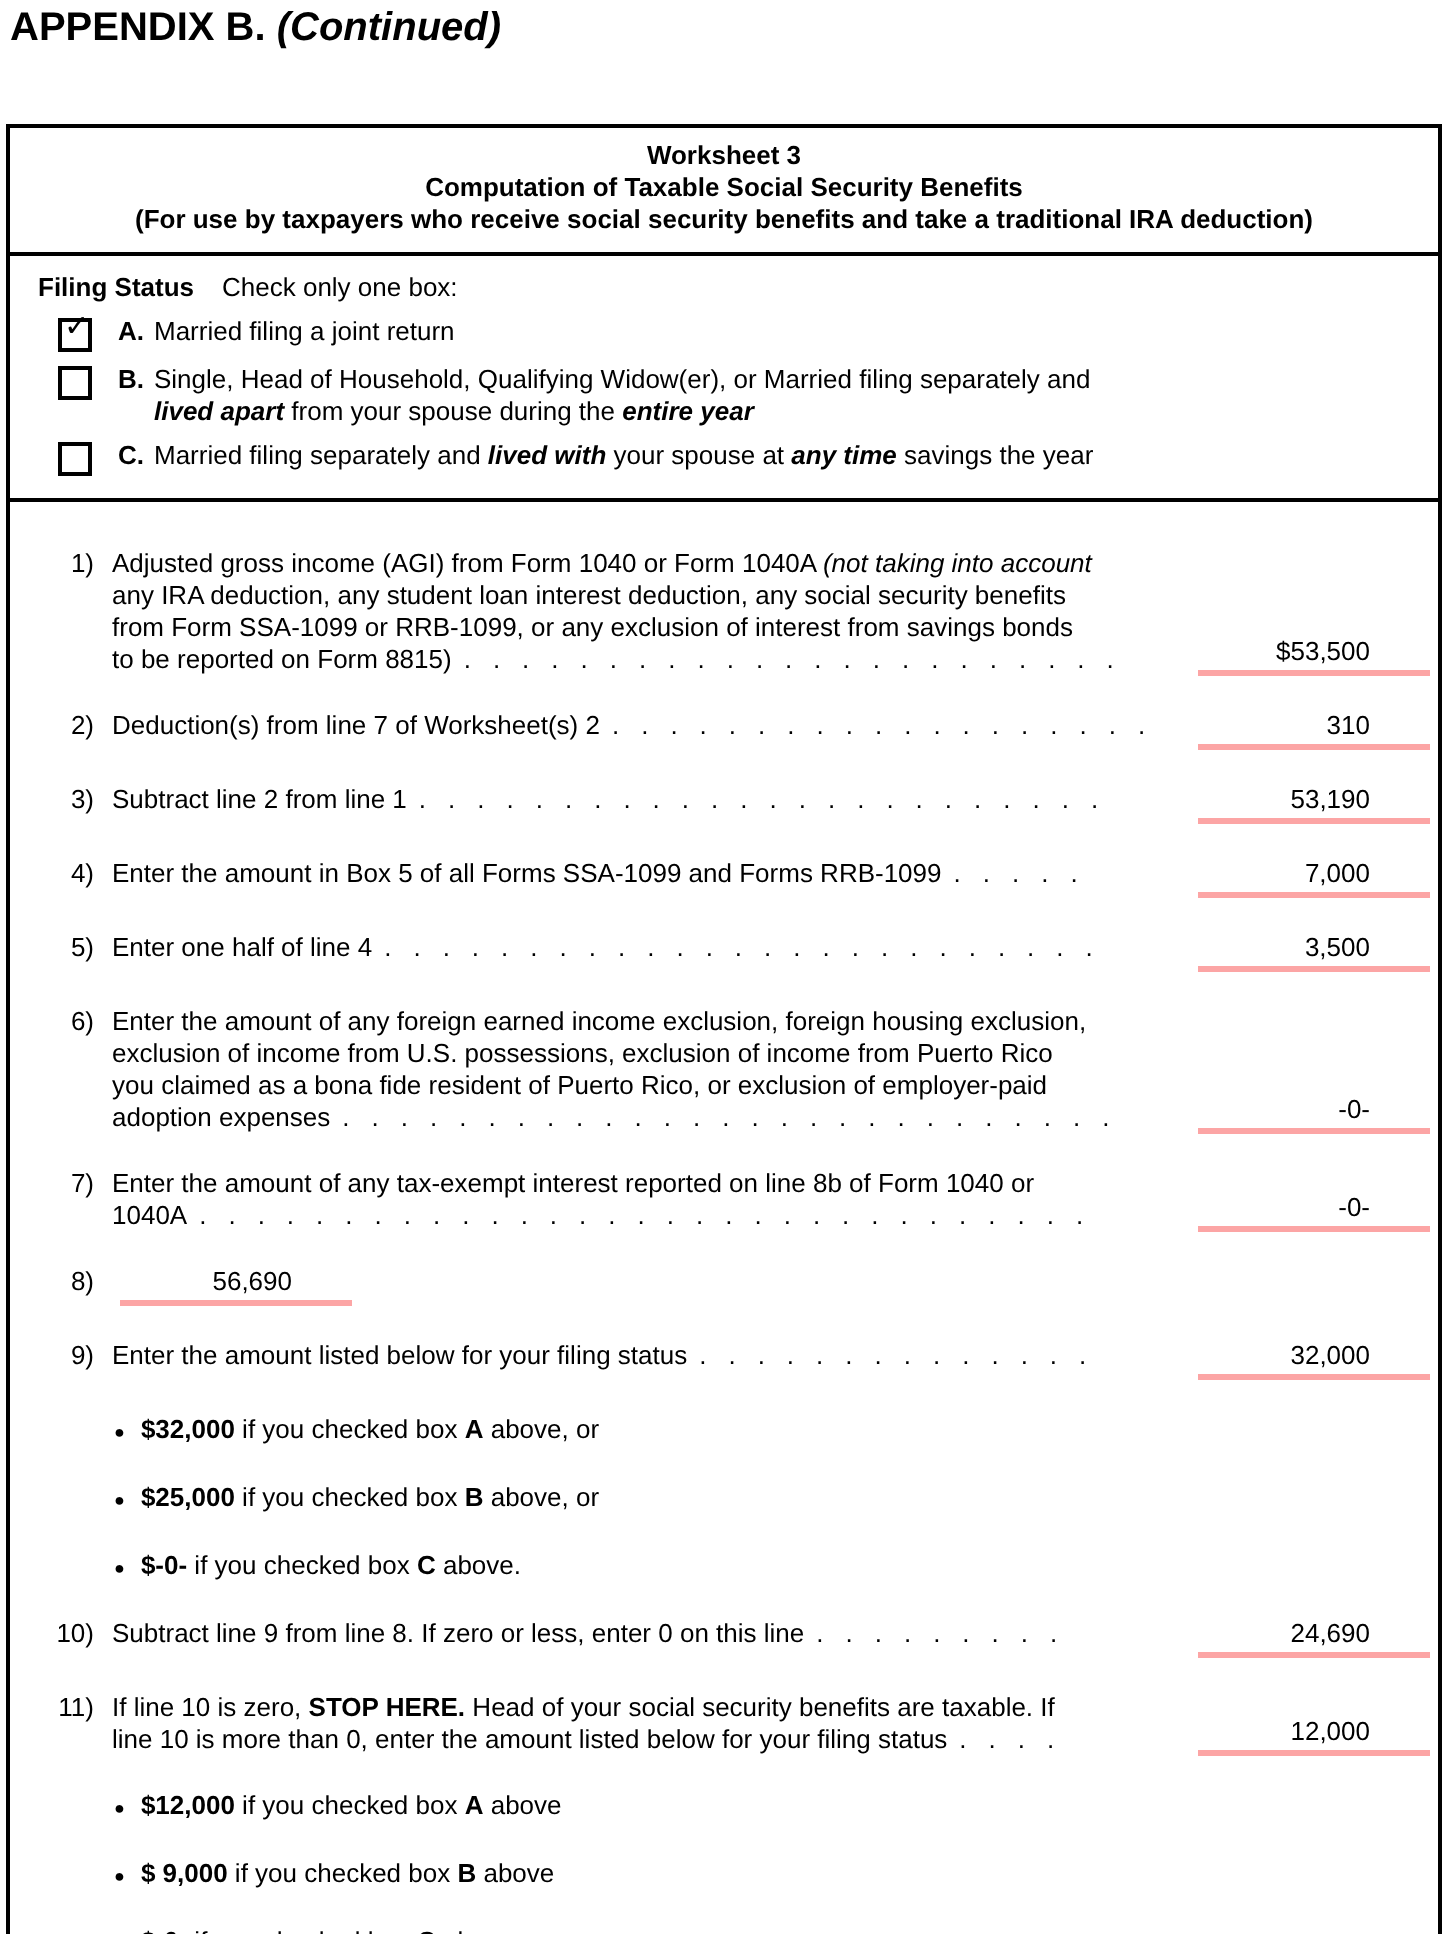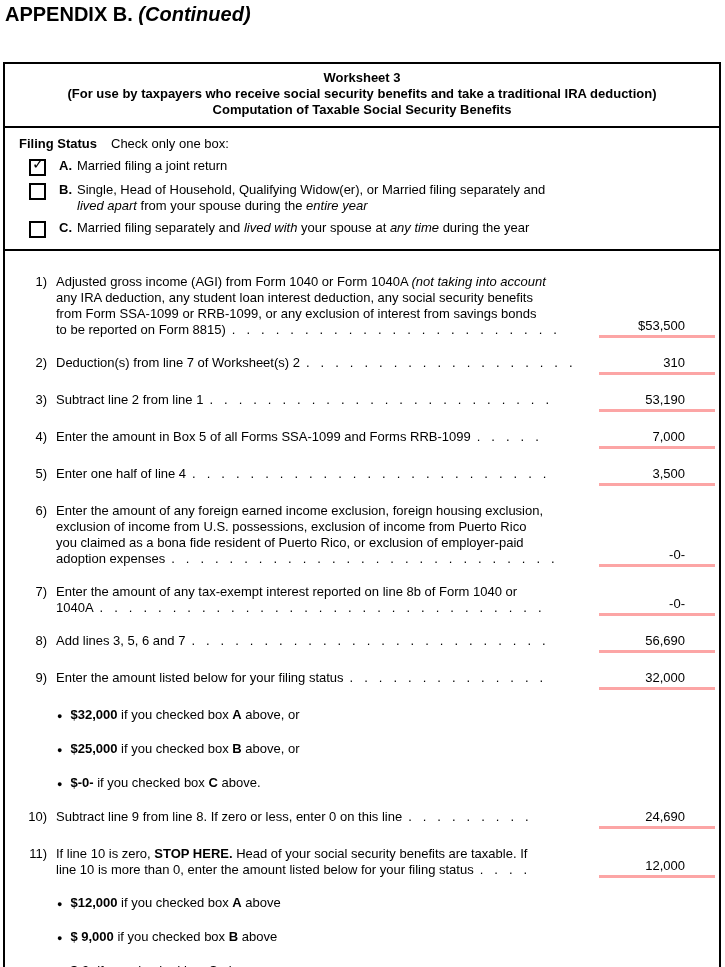--- a/index.html
+++ b/index.html
@@ -37,33 +37,33 @@
     flex:none; width:116px; box-sizing:border-box;
     border-bottom:3px solid #fca5a5; text-align:right;
     padding:0 30px 1px 0; align-self:flex-end; margin-left:4px;
     white-space:nowrap;
   }
   .dots { letter-spacing:11px; margin-left:6px; white-space:nowrap; }
   .w-bullet { display:flex; margin-top:17px; margin-left:36px; align-items:baseline; }
   .bullet-glyph { font-size:9px; margin-right:8px; flex:none; }
   .st-b { font-weight:bold; }
   .st-i { font-style:italic; }
-  .st-bi { font-weight:normal; font-style:italic; }
+  .st-bi { font-weight:bold; font-style:italic; }
 </style>
 </head>
 <body>
 
 <div class="page">
 
   <div class="appendix-title"><span>APPENDIX B. </span><span class="st-i">(Continued)</span></div>
 
   <div class="box header-box">
     <div>Worksheet 3</div>
+    <div>Computation of Taxable Social Security Benefits</div>
     <div>(For use by taxpayers who receive social security benefits and take a traditional IRA deduction)</div>
-    <div>Computation of Taxable Social Security Benefits</div>
   </div>
 
   <div class="box filing-box">
     <div class="fs-head">
       <span class="fs-label">Filing Status</span><span>Check only one box:</span>
     </div>
     <div id="fs-options">
   <div class="fs-option">
     <span class="checkbox">
             <span class="check">✓</span>
@@ -78,21 +78,21 @@
           </span>
     <span class="opt-letter">B.</span>
     <span class="opt-text"><span>Single, Head of Household, Qualifying Widow(er), or Married filing separately and</span><br><span class="st-bi">lived apart</span><span> from your spouse during the </span><span class="st-bi">entire year</span></span>
   </div>
 
   <div class="fs-option">
     <span class="checkbox">
             <span class="check"></span>
           </span>
     <span class="opt-letter">C.</span>
-    <span class="opt-text"><span>Married filing separately and </span><span class="st-bi">lived with</span><span> your spouse at </span><span class="st-bi">any time</span><span> during the year</span></span>
+    <span class="opt-text"><span>Married filing separately and </span><span class="st-bi">lived with</span><span> your spouse at </span><span class="st-bi">any time</span><span> savings the year</span></span>
   </div>
 </div>
   </div>
 
   <div class="box main-box">
     <div id="w-items">
   <div class="w-line">
     <span class="w-num">1)</span>
     <span class="w-text"><span class="w-segs"><span>Adjusted gross income (AGI) from Form 1040 or Form 1040A </span><span class="st-i">(not taking into account</span><br><span>any IRA deduction, any student loan interest deduction, any social security benefits</span><br><span>from Form SSA-1099 or RRB-1099, or any exclusion of interest from savings bonds</span><br><span>to be reported on Form 8815)</span></span><span class="dots">.......................</span></span>
     <span class="w-value">$53,500</span>
@@ -129,21 +129,20 @@
   </div>
 
   <div class="w-line">
     <span class="w-num">7)</span>
     <span class="w-text"><span class="w-segs"><span>Enter the amount of any tax-exempt interest reported on line 8b of Form 1040 or</span><br><span>1040A</span></span><span class="dots">...............................</span></span>
     <span class="w-value">-0-</span>
   </div>
 
   <div class="w-line">
     <span class="w-num">8)</span>
-    <span class="w-text"><span class="w-segs"><span>Add lines 3, 5, 6 and 7</span></span><span class="dots">.........................</span></span>
     <span class="w-value">56,690</span>
   </div>
 
   <div class="w-line">
     <span class="w-num">9)</span>
     <span class="w-text"><span class="w-segs"><span>Enter the amount listed below for your filing status</span></span><span class="dots">..............</span></span>
     <span class="w-value">32,000</span>
   </div>
 
   <div class="w-bullet">

